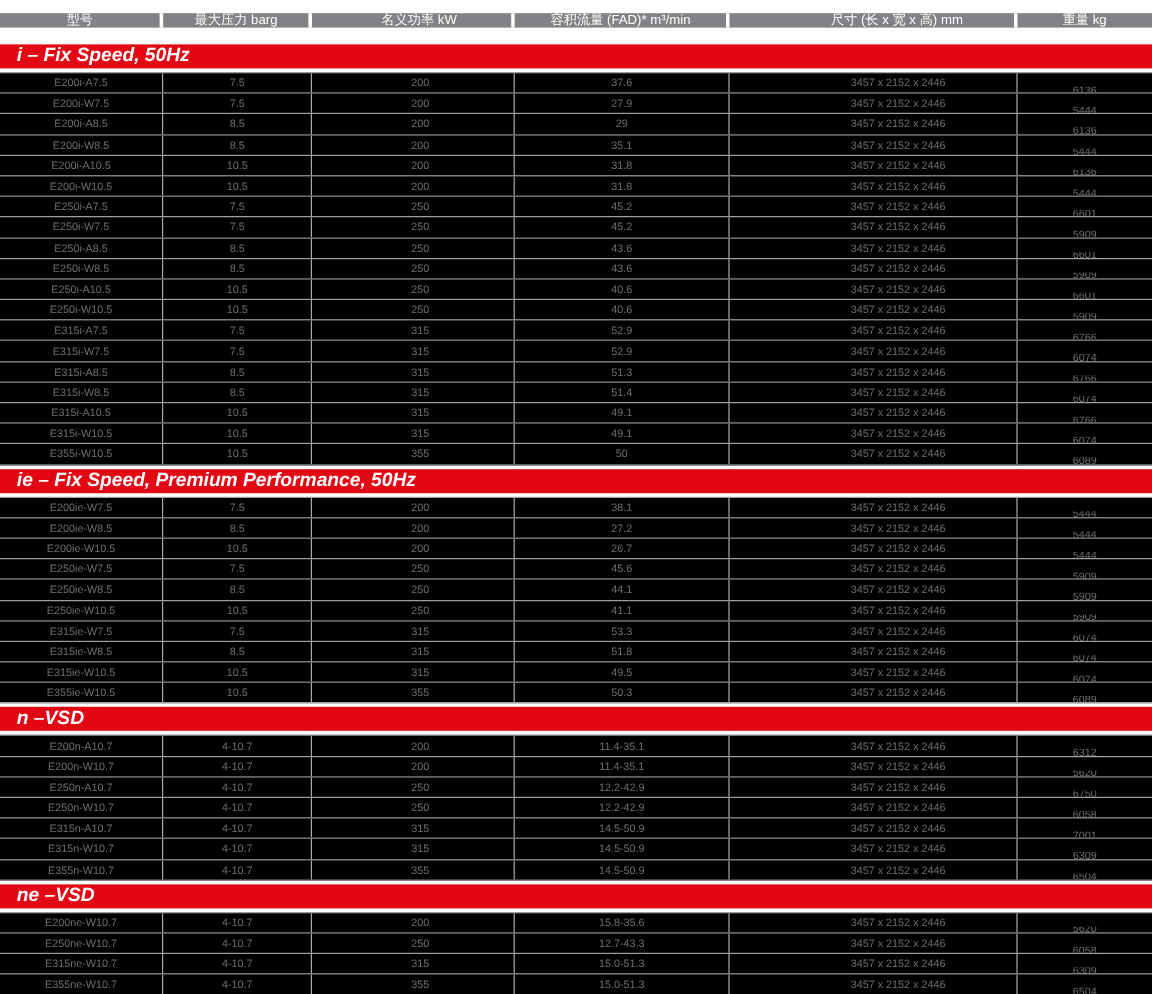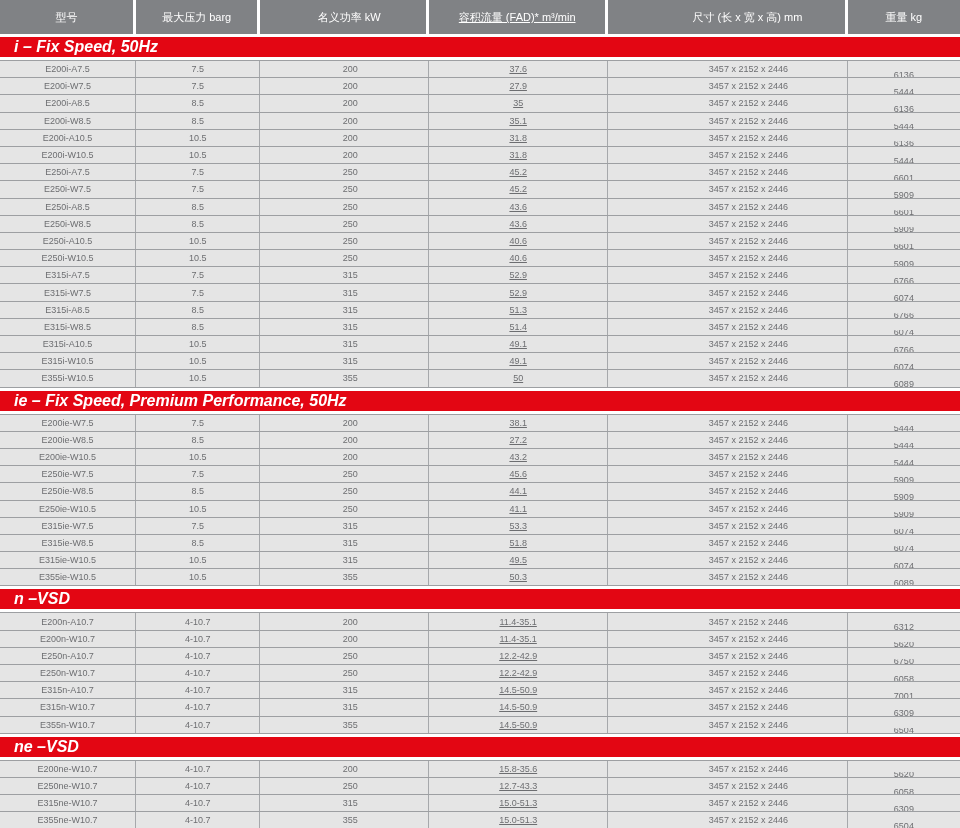--- a/index.html
+++ b/index.html
@@ -15,28 +15,29 @@
     width:960px;
     font-family:"Liberation Sans","DejaVu Sans",sans-serif;
     -webkit-font-smoothing:antialiased;
   }
   .spec-table{width:960px;}
 
   
   .c0{width:137px;}
   .c1{width:125px;}
   .c2{width:170px;padding-left:12px;}
-  .c3{width:180px;text-decoration:underline;}
+  .c3{width:180px;}
   .c4{width:241px;padding-left:42px;}
   .c5{width:113px;}
 
   .header-row{
     display:flex;
     height:34px;
     background:#fff;
+    align-items:center;
   }
   .header-cell{
     box-sizing:border-box;
     background:var(--header-bg);
     color:var(--header-text);
     font-size:11px;
     display:flex;
     align-items:center;
     justify-content:center;
     text-align:center;
@@ -59,21 +60,21 @@
   }
 
   .rows{
     border-top:1px solid var(--rowline);
   }
   .data-row{
     display:flex;
     box-sizing:border-box;
     height:17.2px;
     border-bottom:1px solid var(--rowline);
-    background:#e5e5e5;
+    background:#000000;
   }
   .cell{
     box-sizing:border-box;
     display:flex;
     align-items:center;
     justify-content:center;
     text-align:center;
     color:var(--body-text);
     font-size:9px;
     border-right:1px solid var(--grid);
@@ -110,21 +111,21 @@
           <div class="cell c1">7.5</div>
           <div class="cell c2">200</div>
           <div class="cell c3">27.9</div>
           <div class="cell c4">3457 x 2152 x 2446</div>
           <div class="cell c5">5444</div>
         </div>
         <div class="data-row">
           <div class="cell c0">E200i-A8.5</div>
           <div class="cell c1">8.5</div>
           <div class="cell c2">200</div>
-          <div class="cell c3">35</div>
+          <div class="cell c3">29</div>
           <div class="cell c4">3457 x 2152 x 2446</div>
           <div class="cell c5">6136</div>
         </div>
         <div class="data-row">
           <div class="cell c0">E200i-W8.5</div>
           <div class="cell c1">8.5</div>
           <div class="cell c2">200</div>
           <div class="cell c3">35.1</div>
           <div class="cell c4">3457 x 2152 x 2446</div>
           <div class="cell c5">5444</div>
@@ -265,21 +266,21 @@
           <div class="cell c1">8.5</div>
           <div class="cell c2">200</div>
           <div class="cell c3">27.2</div>
           <div class="cell c4">3457 x 2152 x 2446</div>
           <div class="cell c5">5444</div>
         </div>
         <div class="data-row">
           <div class="cell c0">E200ie-W10.5</div>
           <div class="cell c1">10.5</div>
           <div class="cell c2">200</div>
-          <div class="cell c3">43.2</div>
+          <div class="cell c3">26.7</div>
           <div class="cell c4">3457 x 2152 x 2446</div>
           <div class="cell c5">5444</div>
         </div>
         <div class="data-row">
           <div class="cell c0">E250ie-W7.5</div>
           <div class="cell c1">7.5</div>
           <div class="cell c2">250</div>
           <div class="cell c3">45.6</div>
           <div class="cell c4">3457 x 2152 x 2446</div>
           <div class="cell c5">5909</div>

